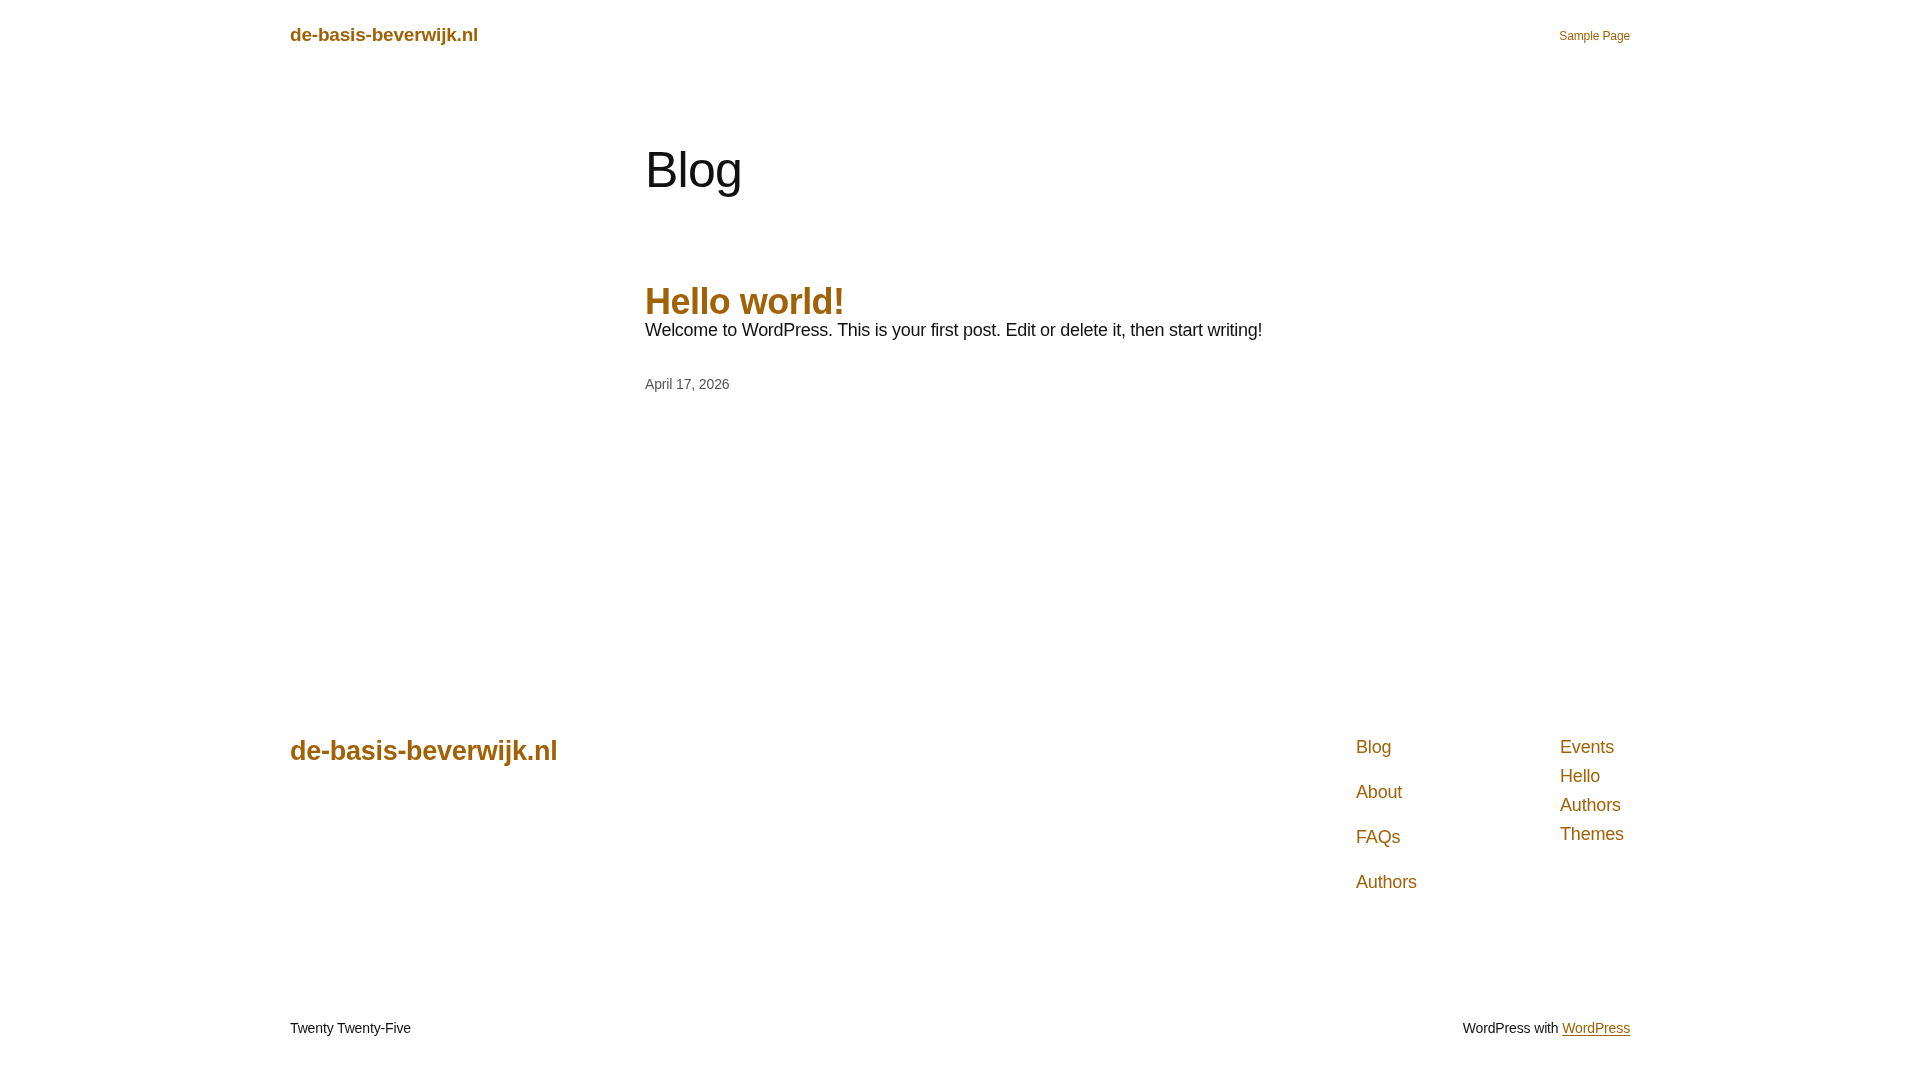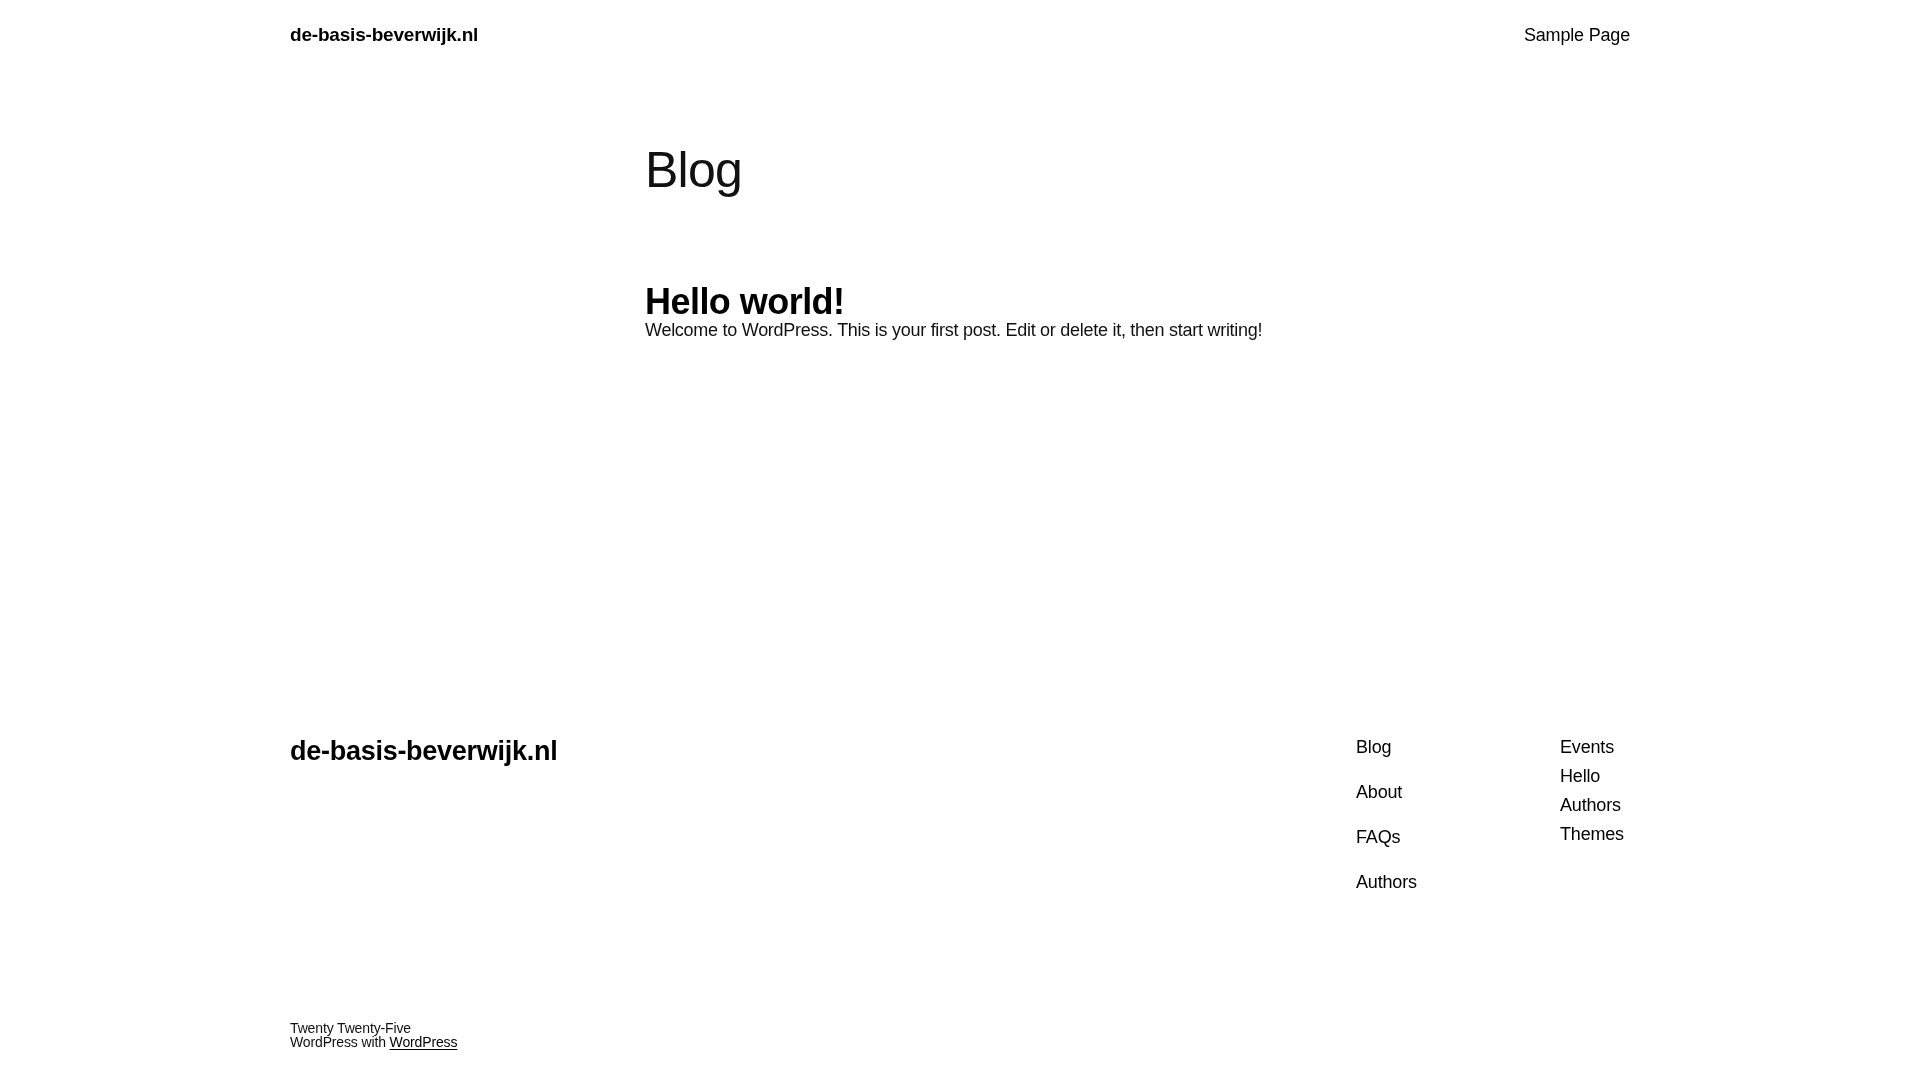--- a/index.html
+++ b/index.html
@@ -5,39 +5,39 @@
   * { margin: 0; padding: 0; box-sizing: border-box; }
   html, body { background: #ffffff; }
   body {
     font-family: "Liberation Sans", sans-serif;
     color: #111111;
     width: 1920px;
     height: 1080px;
     position: relative;
     overflow: hidden;
   }
-  a { color: #000000; text-decoration: none; cursor: pointer; }
+  a { color: #a16207; text-decoration: none; cursor: pointer; }
 
   
   .site-header {
     position: absolute;
     left: 290px;
     right: 290px;
     top: 24px;
     display: flex;
     justify-content: space-between;
     align-items: center;
   }
   .site-title {
     font-size: 19px;
     font-weight: 700;
     letter-spacing: -0.01em;
   }
   .header-nav-link {
-    font-size: 18px;
+    font-size: 12px;
     font-weight: 400;
     letter-spacing: -0.01em;
   }
 
   
   .page-title {
     position: absolute;
     left: 645px;
     top: 143px;
     font-size: 50px;
@@ -103,21 +103,20 @@
     position: absolute;
     left: 290px;
     right: 290px;
     top: 1021px;
     display: flex;
     justify-content: space-between;
     align-items: baseline;
     font-size: 14px;
     letter-spacing: -0.01em;
     line-height: 1;
-    flex-direction: column;
   }
   .wordpress-link { text-decoration: underline; text-underline-offset: 2px; }
 </style>
 </head>
 <body>
 
 <div class="page">
 
   <header class="site-header">
     <a class="site-title">de-basis-beverwijk.nl</a>
@@ -127,20 +126,21 @@
   </header>
 
   <main>
     <h1 class="page-title">Blog</h1>
 
     <article class="post">
       <h2>
         <a class="post-title">Hello world!</a>
       </h2>
       <p class="post-excerpt">Welcome to WordPress. This is your first post. Edit or delete it, then start writing!</p>
+      <div class="post-date">April 17, 2026</div>
     </article>
   </main>
 
   <footer>
     <a class="footer-site-title">de-basis-beverwijk.nl</a>
 
     <nav>
       <ul class="footer-nav-col col-1">
         <li>
           <a>Blog</a>

